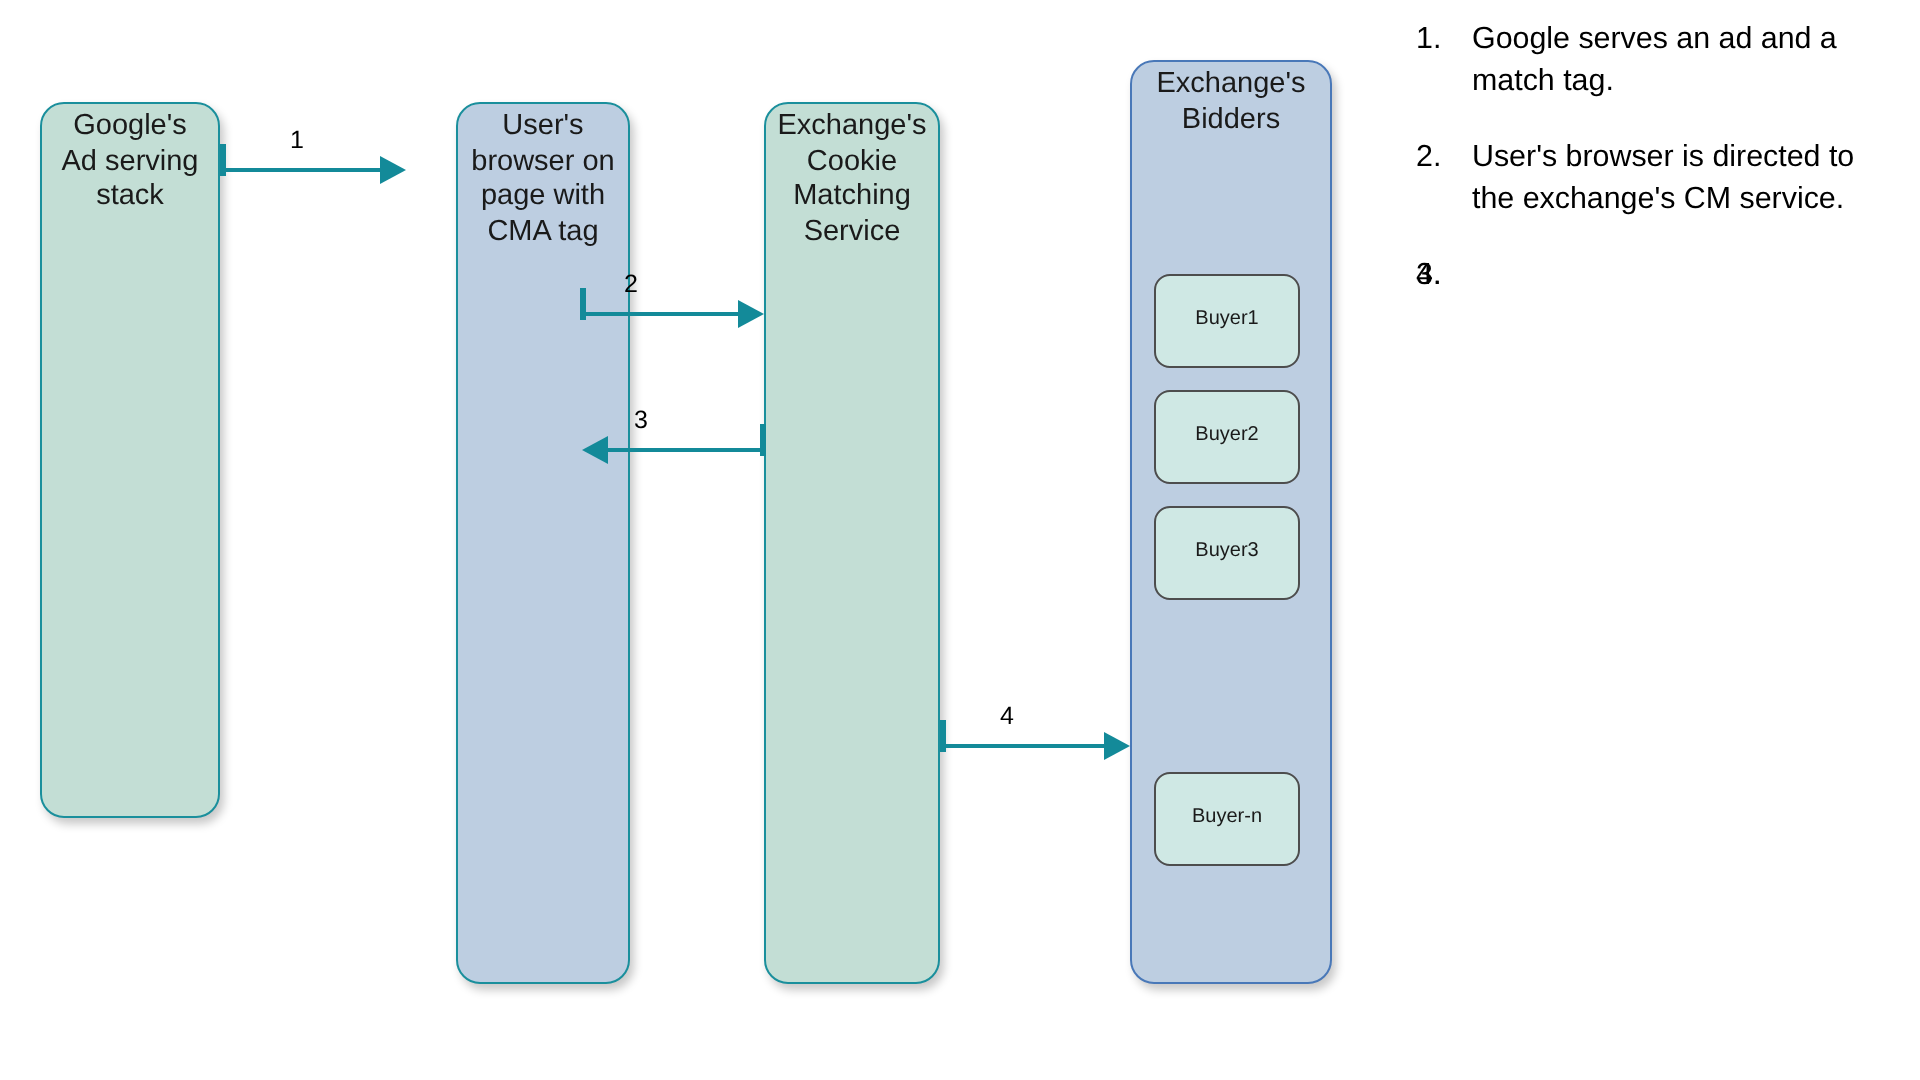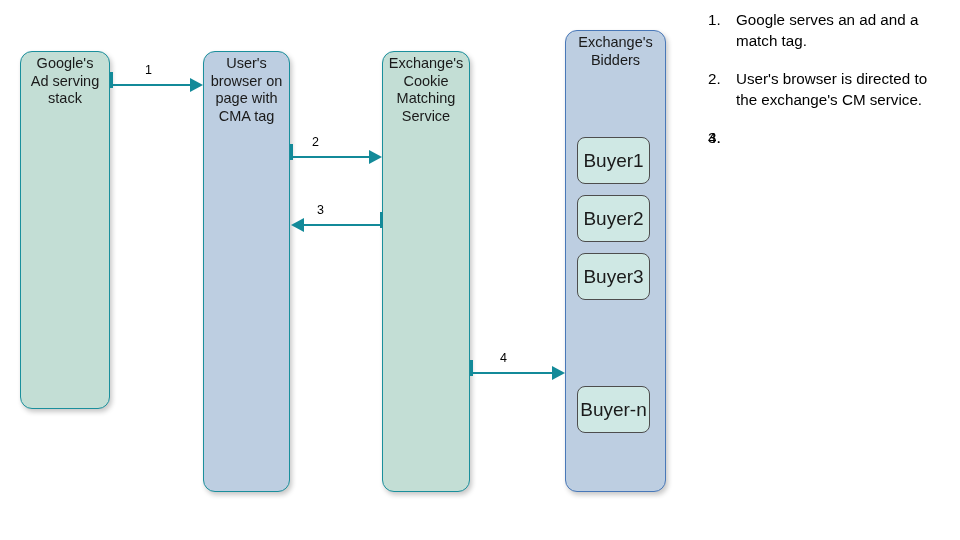--- a/index.html
+++ b/index.html
@@ -41,20 +41,21 @@
     white-space: pre-line;
   }
 
   .box-green {
     background: #c3ded5;
     border: 1.4px solid #1a8f9c;
   }
   .box-blue {
     background: #bdcee1;
     border: 1.4px solid #1a8f9c;
+    margin-left: 25px;
   }
   .box-blue-b {
     background: #bdcee1;
     border: 1.4px solid #4978b8;
   }
 
   #box-google  { left: 20px;  top: 51px; width: 90px;  height: 358px; }
   #box-browser { left: 203px; top: 51px; width: 87px;  height: 441px; }
   #box-cms     { left: 382px; top: 51px; width: 88px;  height: 441px; }
   #box-bidders { left: 565px; top: 30px; width: 101px; height: 462px; }
@@ -62,21 +63,21 @@
   
   .buyer-box {
     position: absolute;
     left: 11px;
     width: 73px;
     height: 47px;
     border-radius: 8px;
     box-sizing: border-box;
     background: #cfe8e4;
     border: 1px solid #4d4d4d;
-    font-size: 19px;
+    font-size: 10px;
     color: #1a1a1a;
     display: flex;
     align-items: center;
     justify-content: center;
   }
   #buyer-1 { top: 106px; }
   #buyer-2 { top: 164px; }
   #buyer-3 { top: 222px; }
   #buyer-n { top: 355px; align-items: center; }
 

